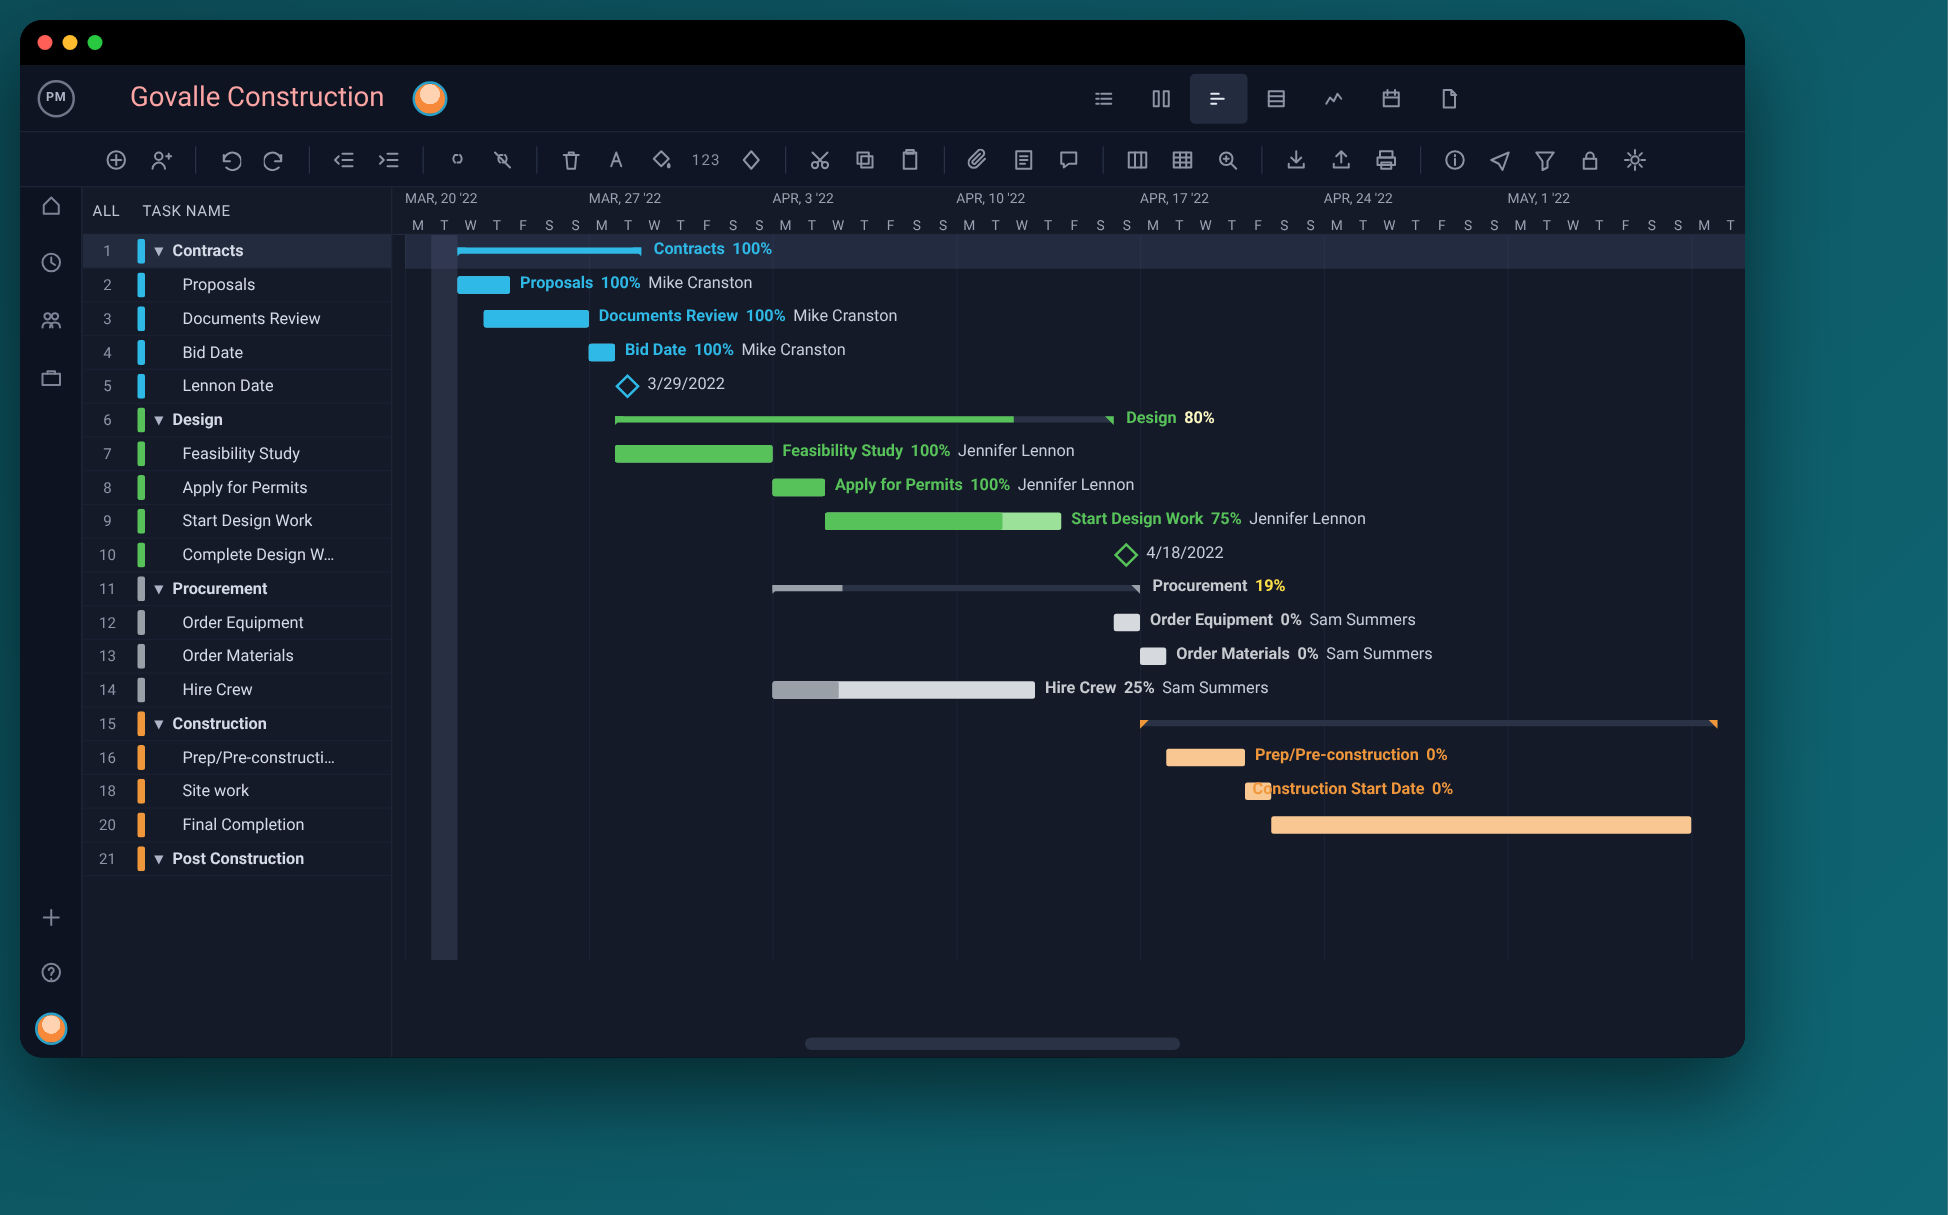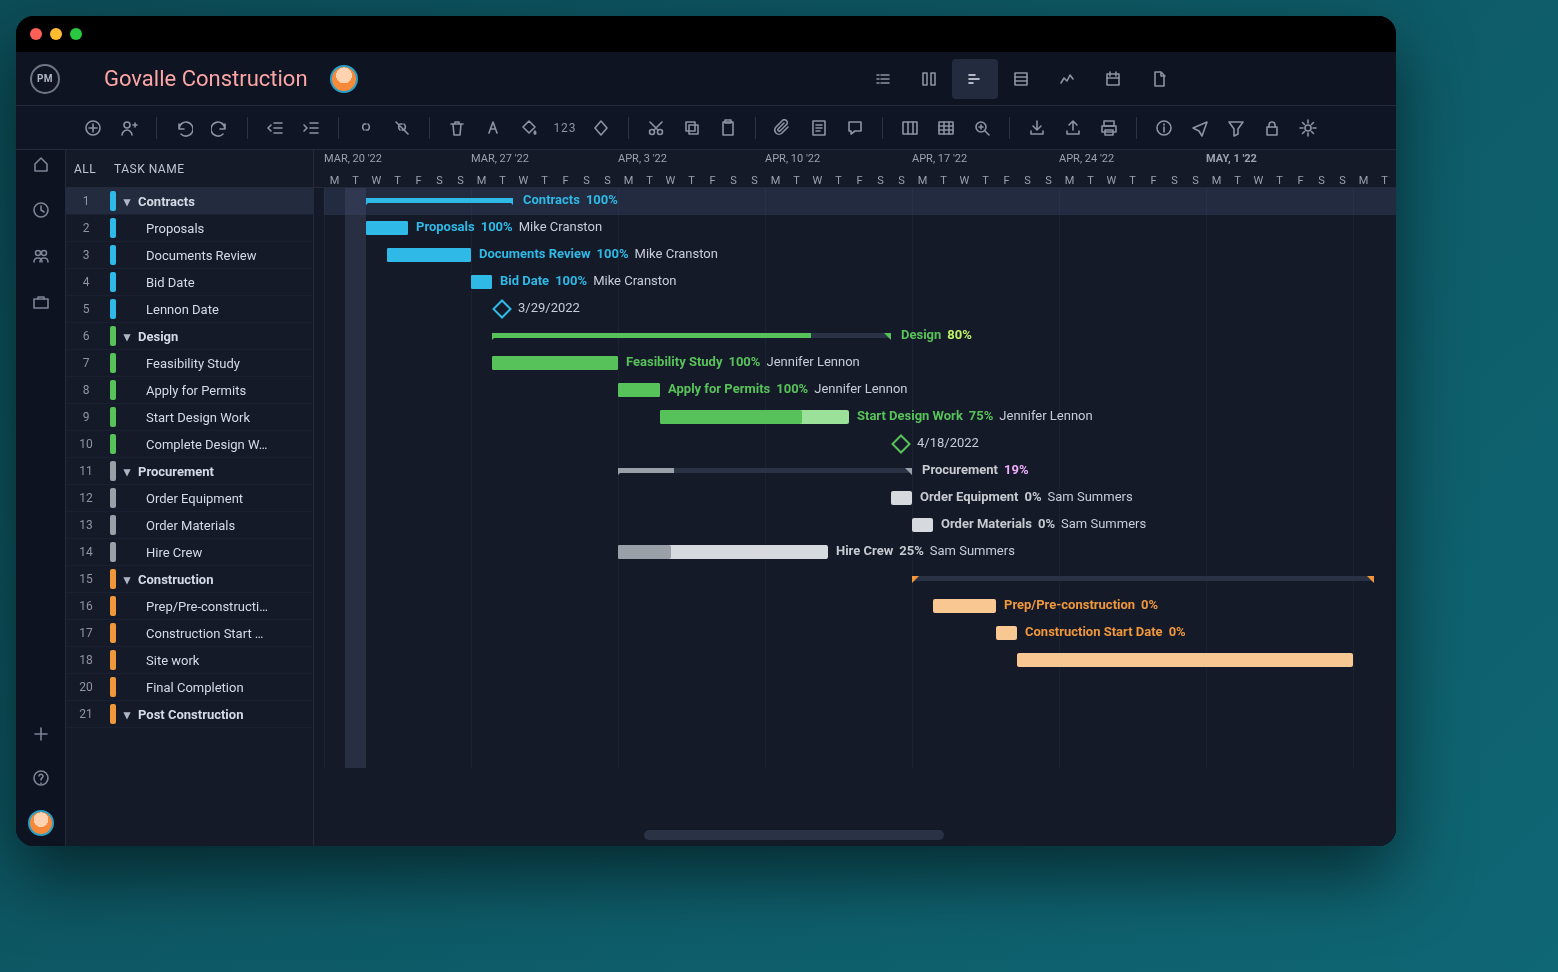--- a/index.html
+++ b/index.html
@@ -507,28 +507,20 @@
             </div>
             <div class="row">
               <div class="num">16</div>
               <div class="name" style="padding-left:4px">
                 <span class="cchip" style="background:#f0973c"></span>
                 <span style="width:18px;display:inline-block"></span>
                 <span class="txt">Prep/Pre-constructi…</span>
               </div>
             </div>
             <div class="row">
-              <div class="num">17</div>
-              <div class="name" style="padding-left:4px">
-                <span class="cchip" style="background:#f0973c"></span>
-                <span style="width:18px;display:inline-block"></span>
-                <span class="txt">Construction Start …</span>
-              </div>
-            </div>
-            <div class="row">
               <div class="num">18</div>
               <div class="name" style="padding-left:4px">
                 <span class="cchip" style="background:#f0973c"></span>
                 <span style="width:18px;display:inline-block"></span>
                 <span class="txt">Site work</span>
               </div>
             </div>
             <div class="row">
               <div class="num">20</div>
               <div class="name" style="padding-left:4px">
@@ -550,21 +542,21 @@
 
       <div class="gantt">
         <div class="ghead">
           <div class="ghead-inner" id="ghead">
               <div class="wk" style="left: 0px;">MAR, 20 '22</div>
               <div class="wk" style="left: 147px;">MAR, 27 '22</div>
               <div class="wk" style="left: 294px;">APR, 3 '22</div>
               <div class="wk" style="left: 441px;">APR, 10 '22</div>
               <div class="wk" style="left: 588px;">APR, 17 '22</div>
               <div class="wk" style="left: 735px;">APR, 24 '22</div>
-              <div class="wk" style="left: 882px; font-weight: bold;">MAY, 1 '22</div>
+              <div class="wk" style="left: 882px;">MAY, 1 '22</div>
               <div class="wk" style="left: 1083px;">MAY</div>
               <div class="d" style="left: 0px;">M</div>
               <div class="d" style="left: 21px;">T</div>
               <div class="d" style="left: 42px;">W</div>
               <div class="d" style="left: 63px;">T</div>
               <div class="d" style="left: 84px;">F</div>
               <div class="d" style="left: 105px;">S</div>
               <div class="d" style="left: 126px;">S</div>
               <div class="d" style="left: 147px;">M</div>
               <div class="d" style="left: 168px;">T</div>
@@ -677,21 +669,21 @@
               </div>
               <div class="mile" style="left: 171px; top: 114px; border-color: rgb(47, 185, 230);"></div>
               <div class="blabel" style="left: 194px; top: 112px;">
                 <span class="a">3/29/2022</span>
               </div>
               <div class="sumbar" style="left: 168px; width: 399px; top: 145px; color: rgb(88, 194, 90); background: rgb(42, 50, 69);">
                 <div class="prog" style="width: 80%;"></div>
               </div>
               <div class="blabel" style="left: 577px; top: 139px;">
                 <span class="t" style="color:#58c25a">Design</span>
-                <span class="t" style="color:#bef264">80%</span>
+                <span class="t" style="color:#fef9c3">80%</span>
               </div>
               <div class="bar" style="left: 168px; width: 126px; top: 168px; background: rgb(155, 225, 154);">
                 <div style="position: absolute; left: 0px; top: 0px; bottom: 0px; width: 100%; background: rgb(88, 194, 90); border-radius: 2px;"></div>
               </div>
               <div class="blabel" style="left: 302px; top: 166px;">
                 <span class="t" style="color:#58c25a">Feasibility Study</span> 
                 <span class="t" style="color:#58c25a">100%</span> 
                 <span class="a">Jennifer Lennon</span>
               </div>
               <div class="bar" style="left: 294px; width: 42px; top: 195px; background: rgb(155, 225, 154);">
@@ -712,21 +704,21 @@
               </div>
               <div class="mile" style="left: 570px; top: 249px; border-color: rgb(88, 194, 90);"></div>
               <div class="blabel" style="left: 593px; top: 247px;">
                 <span class="a">4/18/2022</span>
               </div>
               <div class="sumbar" style="left: 294px; width: 294px; top: 280px; color: rgb(154, 160, 168); background: rgb(42, 50, 69);">
                 <div class="prog" style="width: 19%;"></div>
               </div>
               <div class="blabel" style="left: 598px; top: 274px;">
                 <span class="t" style="color:#c7cbd0">Procurement</span>
-                <span class="t" style="color:#f0abfc">19%</span>
+                <span class="t" style="color:#fde047">19%</span>
               </div>
               <div class="bar" style="left: 567px; width: 21px; top: 303px; background: rgb(214, 217, 221);">
                 <div style="position: absolute; left: 0px; top: 0px; bottom: 0px; width: 0%; background: rgb(154, 160, 168); border-radius: 2px;"></div>
               </div>
               <div class="blabel" style="left: 596px; top: 301px;">
                 <span class="t" style="color:#c7cbd0">Order Equipment</span> 
                 <span class="t" style="color:#c7cbd0">0%</span> 
                 <span class="a">Sam Summers</span>
               </div>
               <div class="bar" style="left: 588px; width: 21px; top: 330px; background: rgb(214, 217, 221);">
@@ -751,21 +743,21 @@
               <div class="bar" style="left: 609px; width: 63px; top: 411px; background: rgb(249, 200, 146);">
                 <div style="position: absolute; left: 0px; top: 0px; bottom: 0px; width: 0%; background: rgb(240, 151, 60); border-radius: 2px;"></div>
               </div>
               <div class="blabel" style="left: 680px; top: 409px;">
                 <span class="t" style="color:#f0973c">Prep/Pre-construction</span> 
                 <span class="t" style="color:#f0973c">0%</span>
               </div>
               <div class="bar" style="left: 672px; width: 21px; top: 438px; background: rgb(249, 200, 146);">
                 <div style="position: absolute; left: 0px; top: 0px; bottom: 0px; width: 0%; background: rgb(240, 151, 60); border-radius: 2px;"></div>
               </div>
-              <div class="blabel" style="left: 701px; top: 436px;">
+              <div class="blabel" style="left: 678px; top: 436px;">
                 <span class="t" style="color:#f0973c">Construction Start Date</span> 
                 <span class="t" style="color:#f0973c">0%</span>
               </div>
               <div class="bar" style="left: 693px; width: 336px; top: 465px; background: rgb(249, 200, 146);">
                 <div style="position: absolute; left: 0px; top: 0px; bottom: 0px; width: 0%; background: rgb(240, 151, 60); border-radius: 2px;"></div>
               </div>
             </div>
         </div>
         <div class="hscroll"></div>
       </div>

